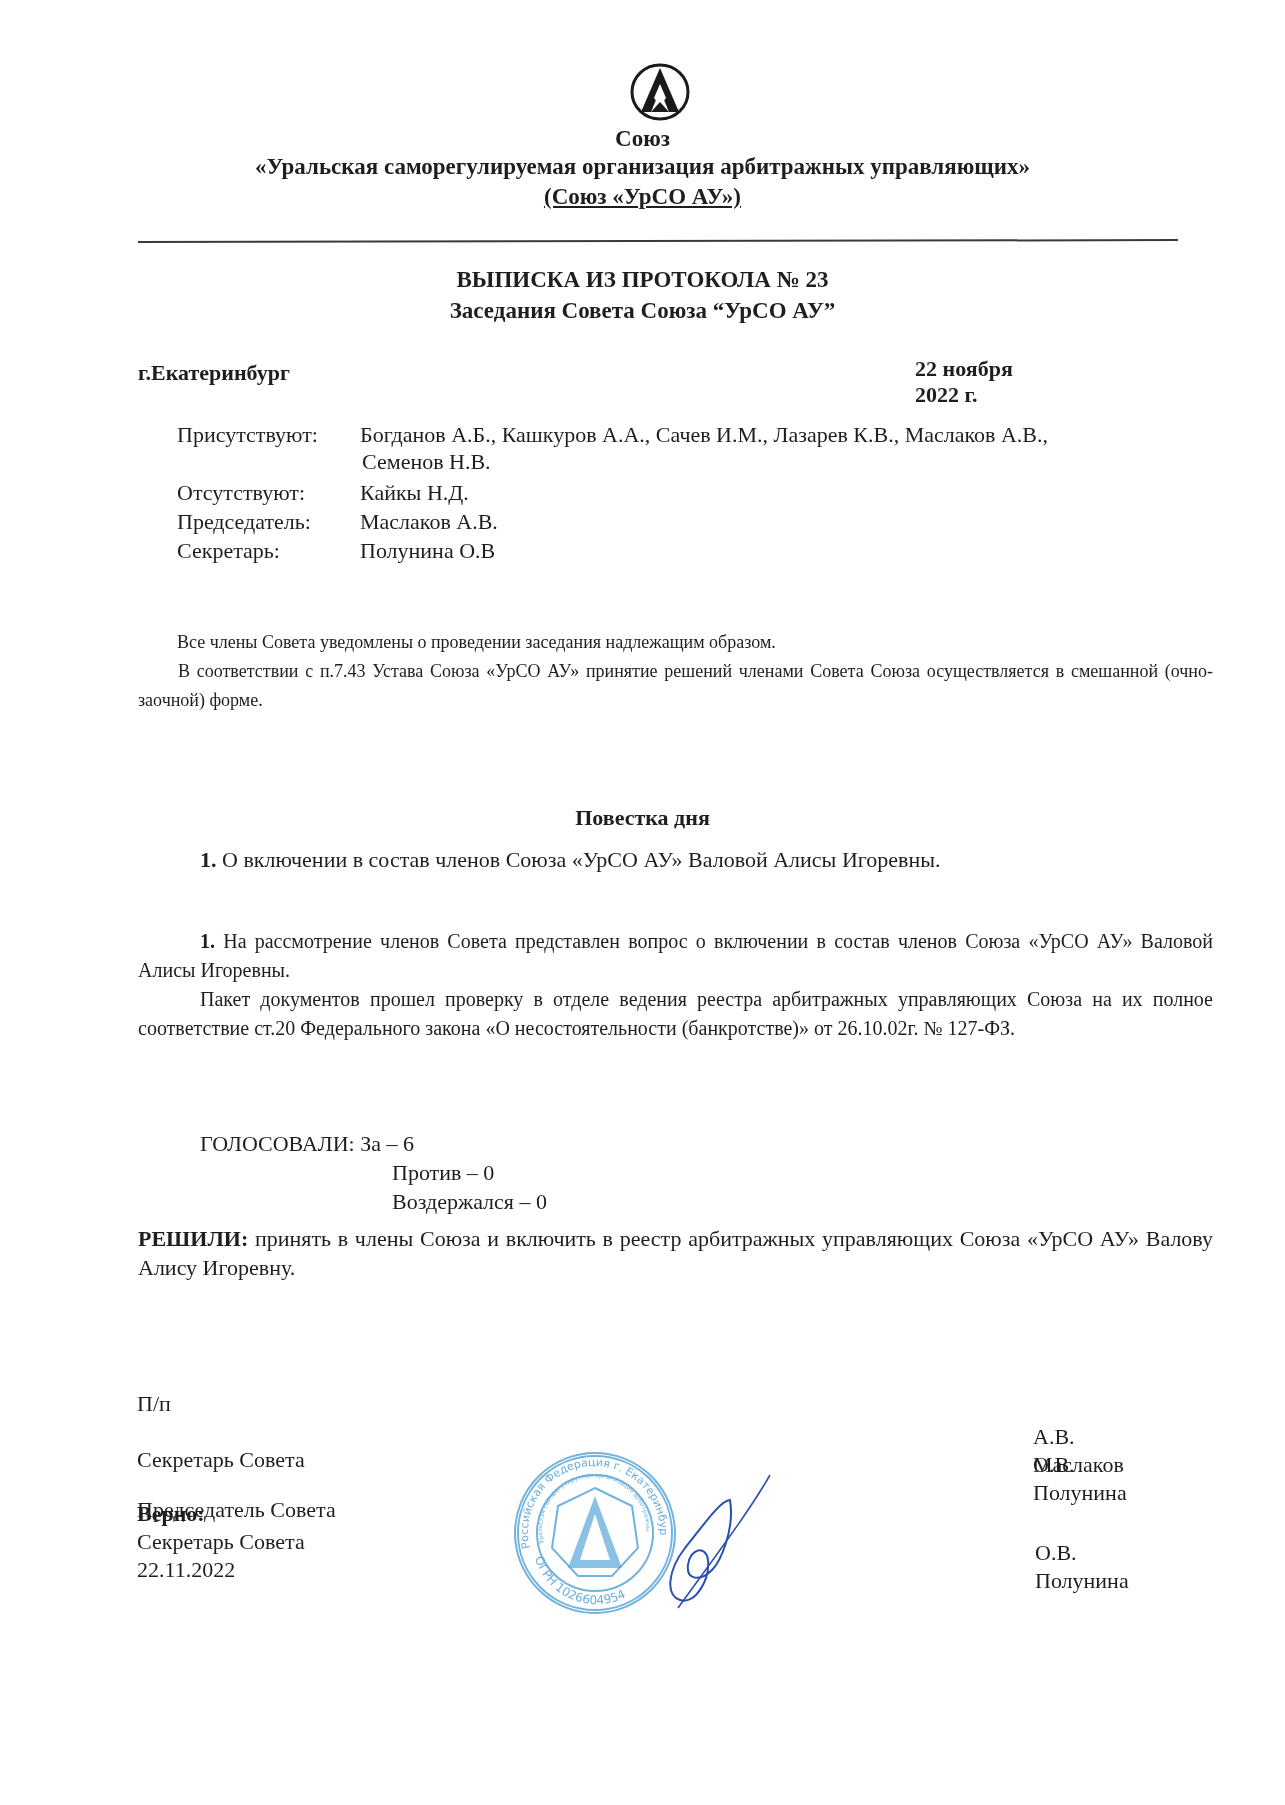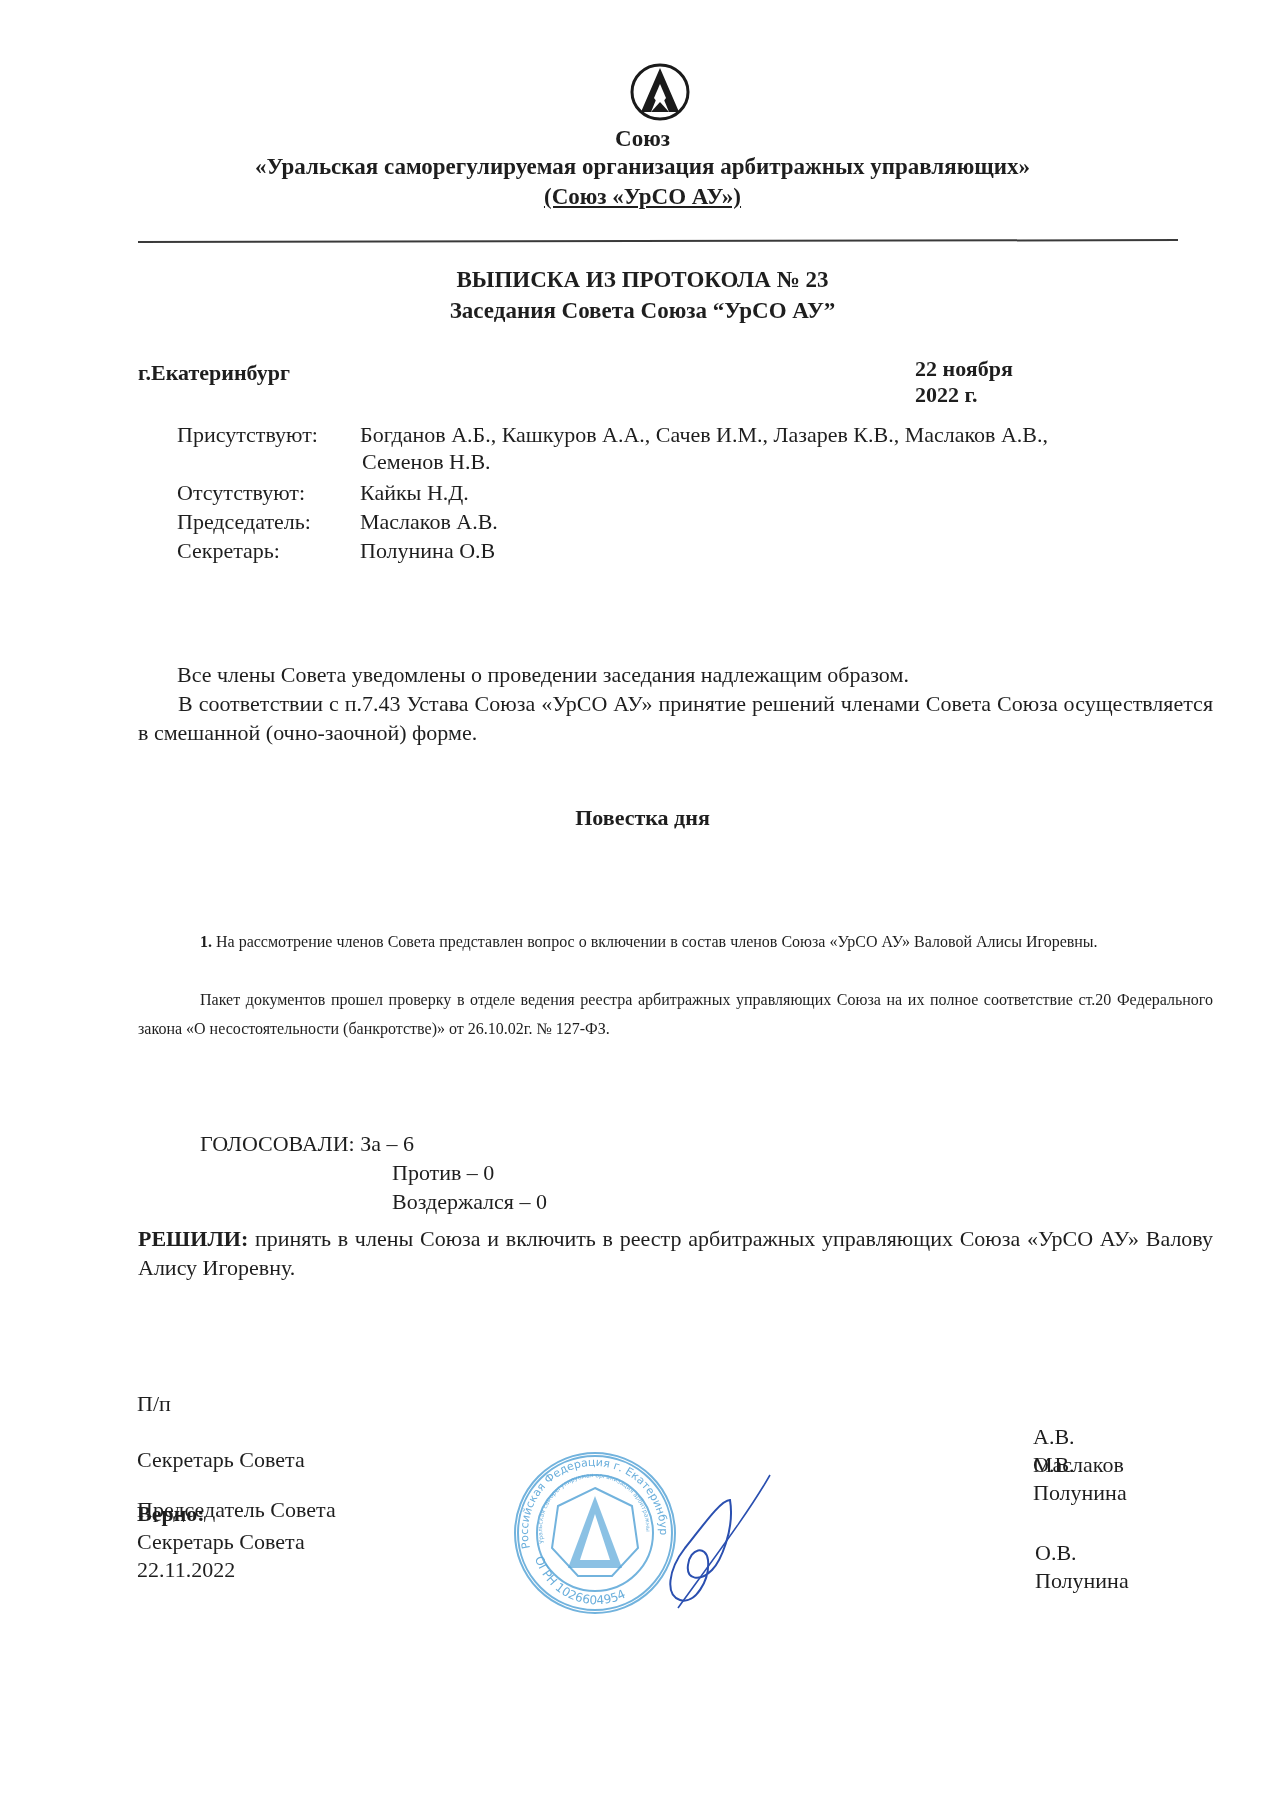--- a/index.html
+++ b/index.html
@@ -31,29 +31,29 @@
 
   .att { left: 177px; font-size: 22px; line-height: 29px; }
   .att .lbl { display: inline-block; width: 183px; }
   .att .val { display: inline-block; }
   .att-row1 { top: 420px; }
   .att-row1b { top: 449px; left: 362px; font-size: 22px; }
   .att-row2 { top: 478px; }
   .att-row3 { top: 507px; }
   .att-row4 { top: 536px; }
 
-  .para { font-size: 22px; line-height: 29px; text-align: justify; text-align-last: left; margin-top: 32px; }
+  .para { font-size: 18px; line-height: 29px; text-align: justify; text-align-last: left; }
   .p1 { left: 177px; top: 628px; width: 1000px; }
   .p2 { left: 138px; top: 657px; width: 1075px; text-indent: 40px; }
 
   .agenda-title { left: 0; width: 1285px; top: 805px; text-align: center; font-weight: bold; font-size: 22px; }
   .agenda-item { left: 200px; top: 847px; font-size: 22px; }
   .agenda-item b { font-weight: bold; }
 
-  .body-block { left: 138px; width: 1075px; font-size: 16px; line-height: 29px; text-align: justify; }
+  .body-block { left: 138px; width: 1075px; font-size: 20px; line-height: 29px; text-align: justify; }
   .ind { text-indent: 62px; }
   .b1 { top: 927px; }
   .b2 { top: 985px; }
   .b3 { top: 1072px; }
   .b3 span.spread { display: block; text-align-last: justify; }
   .vote1 { left: 200px; top: 1131px; font-size: 22px; text-align: center; }
   .vote2 { left: 392px; top: 1160px; font-size: 22px; }
   .vote3 { left: 392px; top: 1189px; font-size: 22px; }
   .decision { left: 138px; top: 1224px; width: 1075px; font-size: 22px; line-height: 29px; text-align: justify; }
   .decision b { font-weight: bold; }
@@ -107,20 +107,23 @@
     <span class="lbl">Председатель:</span><span class="val">Маслаков А.В.</span>
   </div>
   <div class="abs att att-row4">
     <span class="lbl">Секретарь:</span><span class="val">Полунина О.В</span>
   </div>
 
   <div class="abs para p1">Все члены Совета уведомлены о проведении заседания надлежащим образом.</div>
   <div class="abs para p2">В соответствии с п.7.43 Устава Союза «УрСО АУ» принятие решений членами Совета Союза осуществляется в смешанной (очно-заочной) форме.</div>
 
   <div class="abs agenda-title">Повестка дня</div>
+  <div class="abs agenda-item">
+    <b>1.</b><span> О включении в состав членов Союза «УрСО АУ» Валовой Алисы Игоревны.</span>
+  </div>
 
   <div class="abs body-block ind b1">
     <b>1.</b><span> На рассмотрение членов Совета представлен вопрос о включении в состав членов Союза «УрСО АУ» Валовой Алисы Игоревны.</span>
   </div>
   <div class="abs body-block ind b2">Пакет документов прошел проверку в отделе ведения реестра арбитражных управляющих Союза на их полное соответствие ст.20 Федерального закона «О несостоятельности (банкротстве)» от 26.10.02г. № 127-ФЗ.</div>
 
   <div class="abs vote1">
     <span>ГОЛОСОВАЛИ:</span> <span>За – 6</span>
   </div>
   <div class="abs vote2">Против – 0</div>

